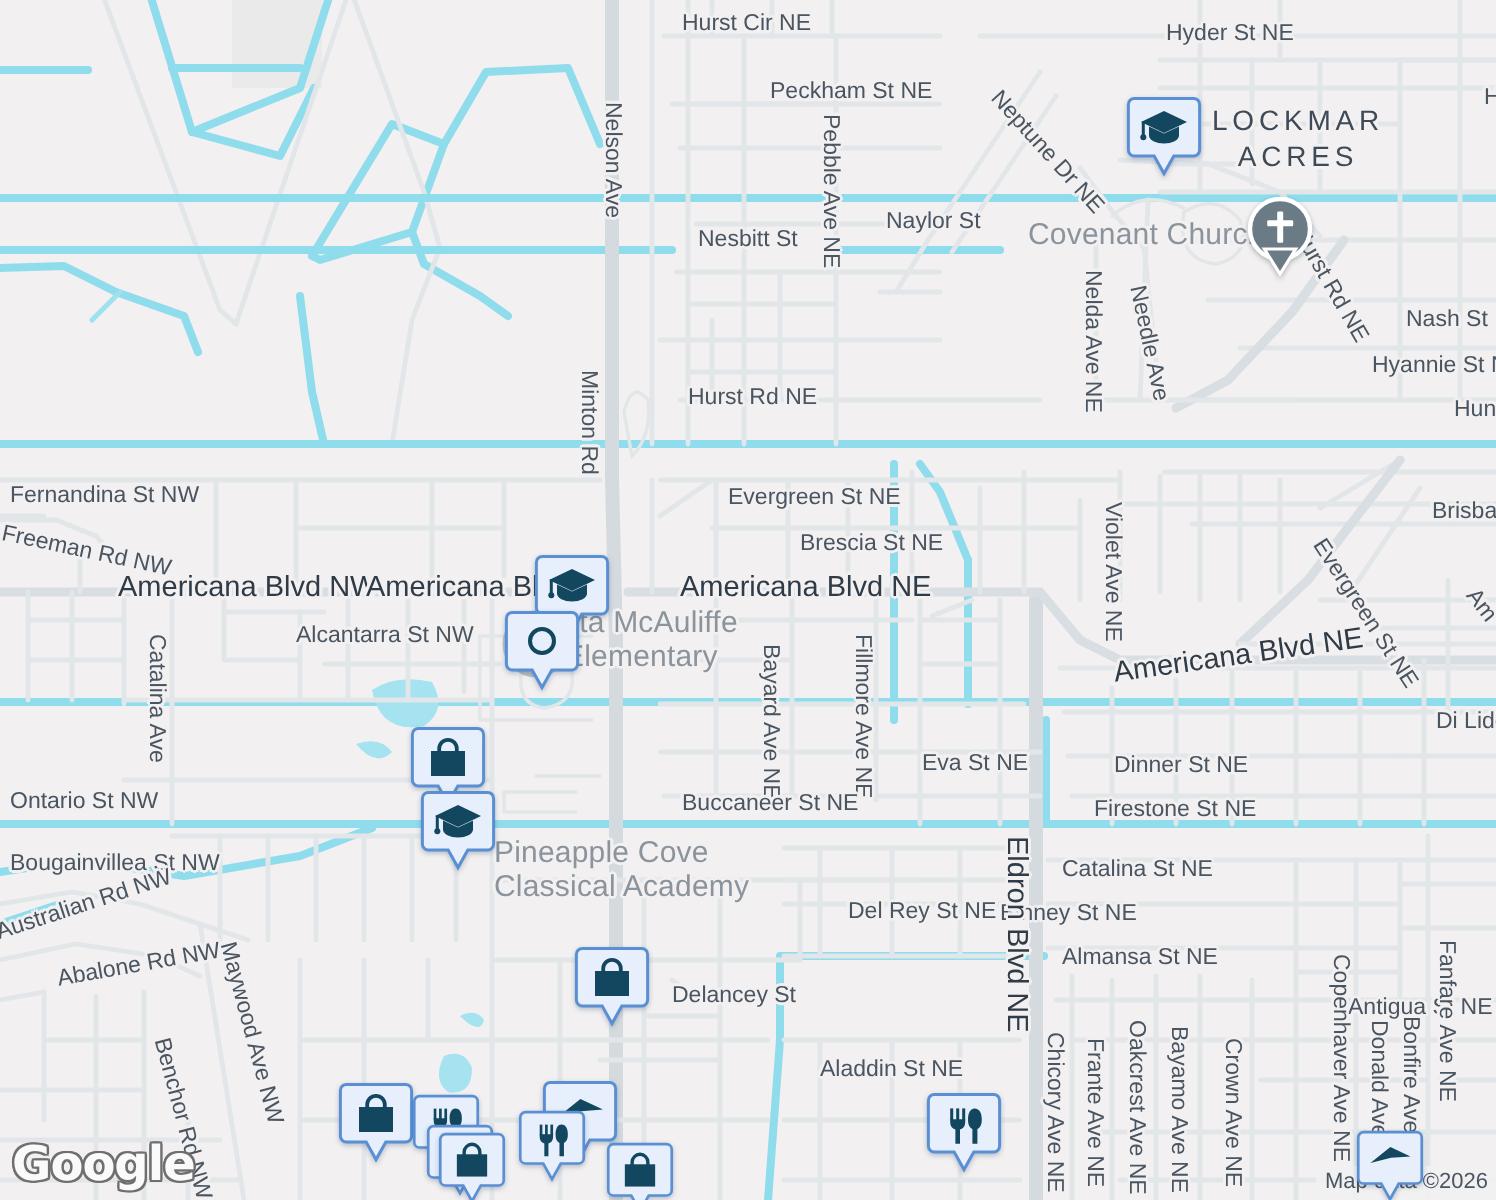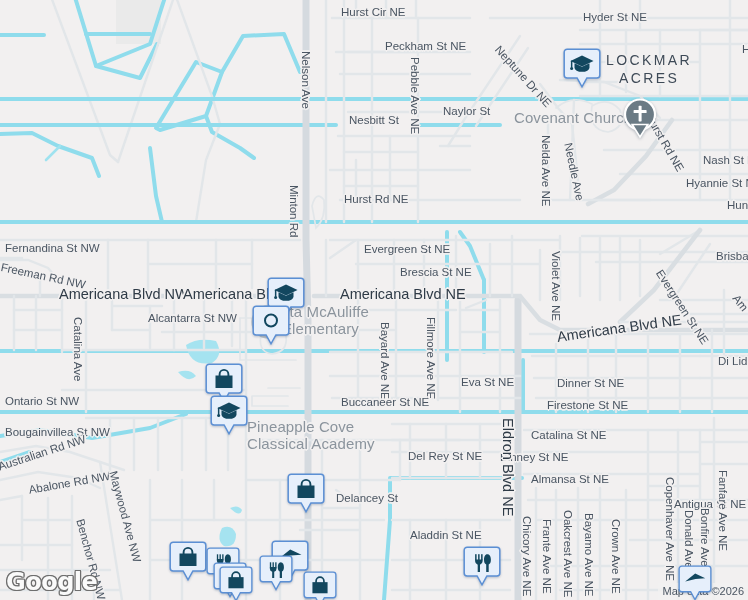--- a/index.html
+++ b/index.html
@@ -567,21 +567,21 @@
       <div class="lbl" style="left: 436px; top: 317px; transform-origin: 0px 0px; transform: rotate(90deg);">Fillmore Ave NE</div>
       <div class="lbl" style="left: 718px; top: 356px;">Di Lido</div>
       <div class="lbl" style="left: 5px; top: 396px;">Ontario St NW</div>
       <div class="lbl" style="left: 461px; top: 377px;">Eva St NE</div>
       <div class="lbl" style="left: 557px; top: 378px;">Dinner St NE</div>
       <div class="lbl" style="left: 547px; top: 400px;">Firestone St NE</div>
       <div class="lbl" style="left: 341px; top: 397px;">Buccaneer St NE</div>
       <div class="lbl" style="left: 5px; top: 427px;">Bougainvillea St NW</div>
       <div class="lbl" style="left: 531px; top: 430px;">Catalina St NE</div>
       <div class="lbl" style="left: 500px; top: 452px;">Binney St NE</div>
-      <div class="lbl" style="left: 408px; top: 451px;">Del Rey St NE</div>
+      <div class="lbl" style="left: 424px; top: 451px;">Del Rey St NE</div>
       <div class="lbl" style="left: 531px; top: 474px;">Almansa St NE</div>
       <div class="lbl blvd" style="left: 515px; top: 418px; transform-origin: 0px 0px; transform: rotate(90deg);">Eldron Blvd NE</div>
       <div class="lbl" style="left: -3px; top: 462px; transform-origin: 0px 0px; transform: rotate(-18deg);">Australian Rd NW</div>
       <div class="lbl" style="left: 28px; top: 485px; transform-origin: 0px 0px; transform: rotate(-10deg);">Abalone Rd NW</div>
       <div class="lbl" style="left: 118px; top: 470px; transform-origin: 0px 0px; transform: rotate(75deg);">Maywood Ave NW</div>
       <div class="lbl" style="left: 85px; top: 518px; transform-origin: 0px 0px; transform: rotate(75deg);">Benchor Rd NW</div>
       <div class="lbl" style="left: 336px; top: 493px;">Delancey St</div>
       <div class="lbl" style="left: 410px; top: 530px;">Aladdin St NE</div>
       <div class="lbl" style="left: 662px; top: 499px; margin-left: 12px;">Antigua St NE</div>
       <div class="lbl" style="left: 675px; top: 477px; transform-origin: 0px 0px; transform: rotate(90deg);">Copenhaver Ave NE</div>

